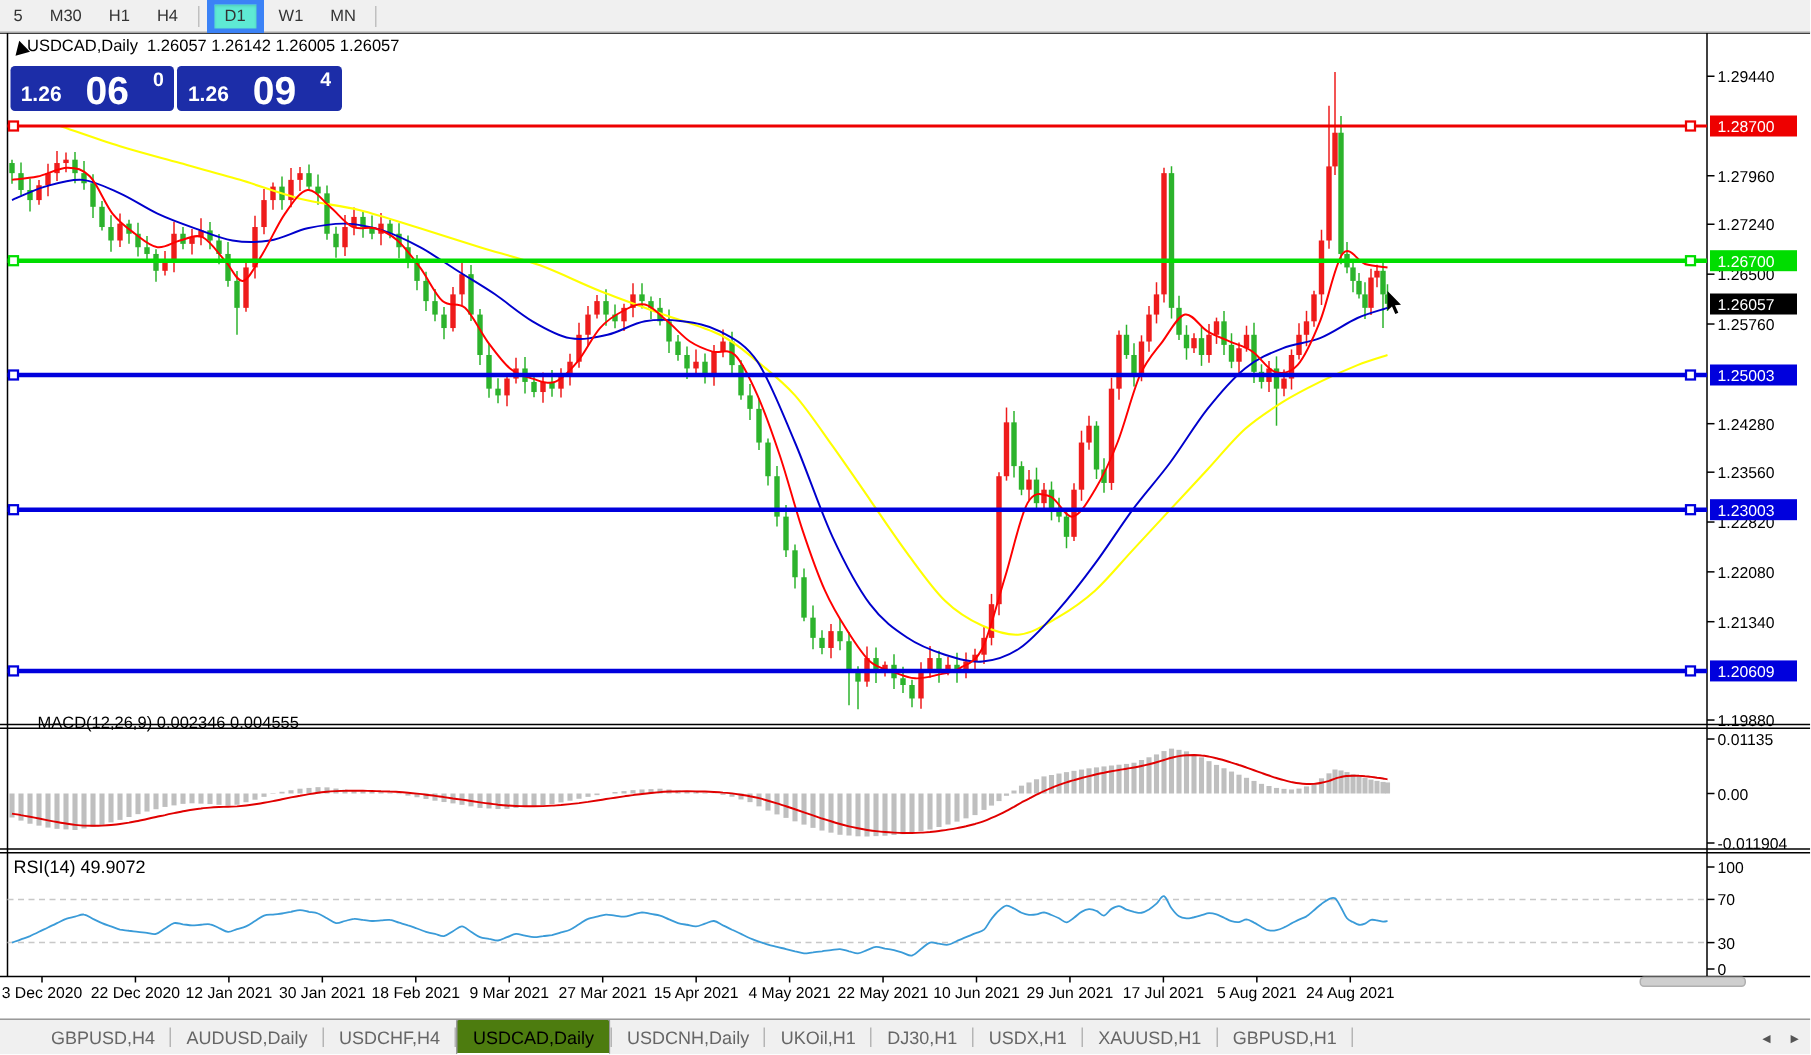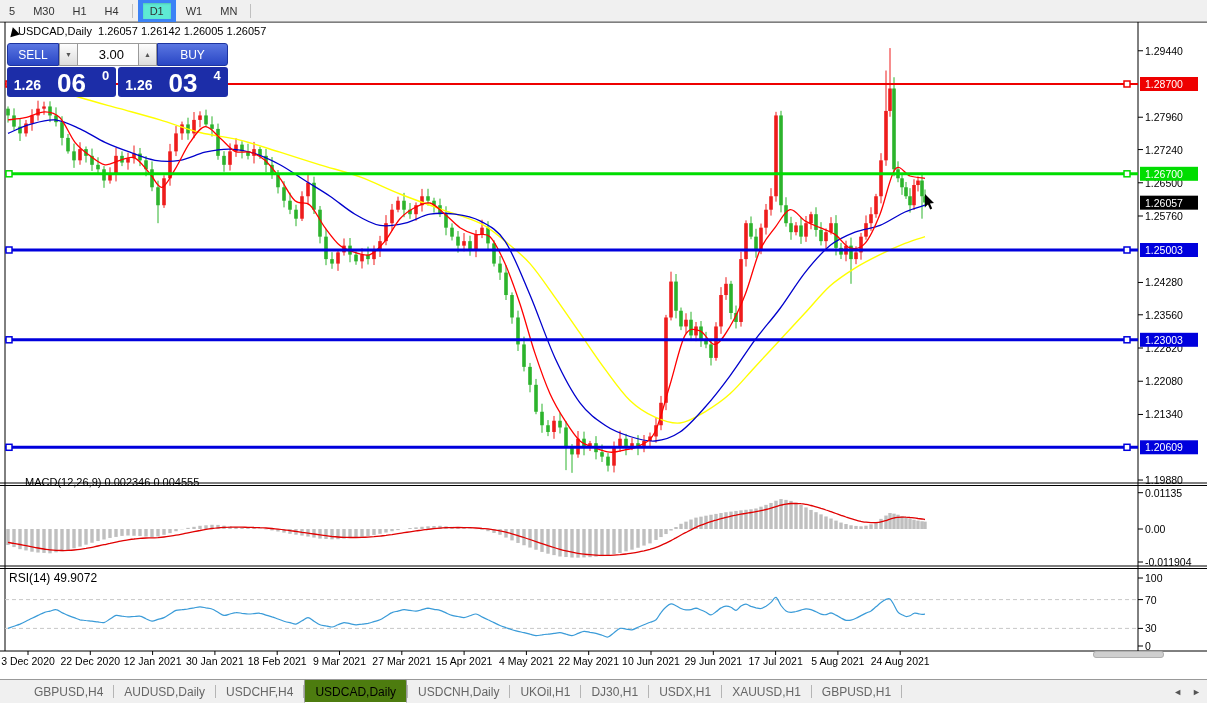--- a/index.html
+++ b/index.html
@@ -692,36 +692,29 @@
           <line x1="900.1999999999999" y1="629" x2="900.1999999999999" y2="633" stroke="#000"></line>
           <text x="900.1999999999999" y="643" font-size="10.5" text-anchor="middle" font-family="Liberation Sans,sans-serif" fill="#000">24 Aug 2021</text>
         </g>
         <path d="M925,172 l0,13 l3,-2.6 l2.2,5 l2,-0.9 l-2.2,-5 l4,-0.4 z" fill="#000"></path>
       </svg>
 
     <div id="oneclick-toggle"></div>
     <div id="chart-title">USDCAD,Daily  1.26057 1.26142 1.26005 1.26057</div>
 
     <div id="ocpanel">
-      <div id="ocrow1">
-        <div id="sellbtn" class="ocbtn">SELL</div>
-        <div class="spin">▼</div>
-        <div id="volbox">3.00</div>
-        <div class="spin">▲</div>
-        <div id="buybtn" class="ocbtn">BUY</div>
-      </div>
       <div id="ocrow2">
         <div id="sellprice" class="pricebox">
           <span class="p-small">1.26</span>
           <span class="p-big">06</span>
           <span class="p-sup">0</span>
         </div>
         <div id="buyprice" class="pricebox">
           <span class="p-small">1.26</span>
-          <span class="p-big">03</span>
+          <span class="p-big">09</span>
           <span class="p-sup">4</span>
         </div>
       </div>
     </div>
 
     <div id="macd-label">MACD(12,26,9) 0.002346 0.004555</div>
     <div id="rsi-label">RSI(14) 49.9072</div>
   </div>
 
   <div id="hscroll"></div>

